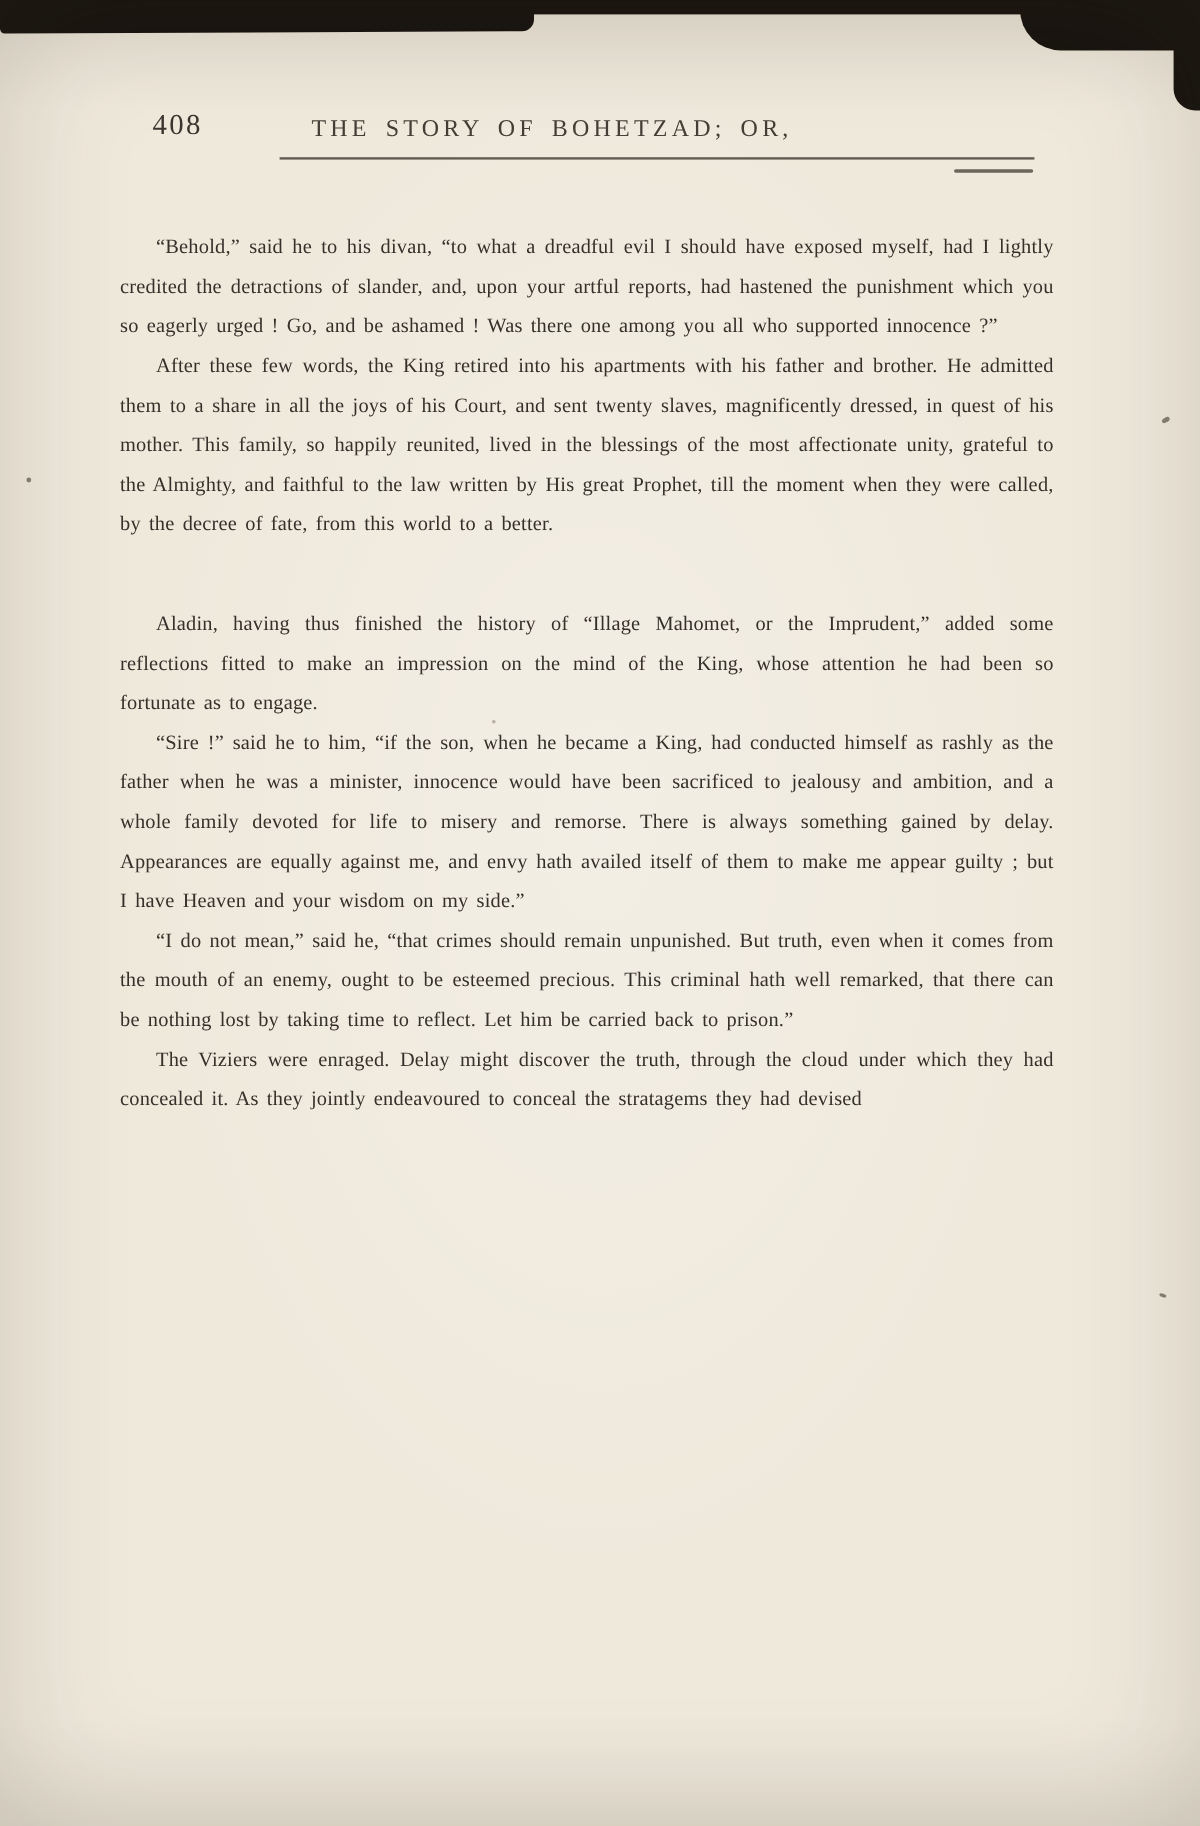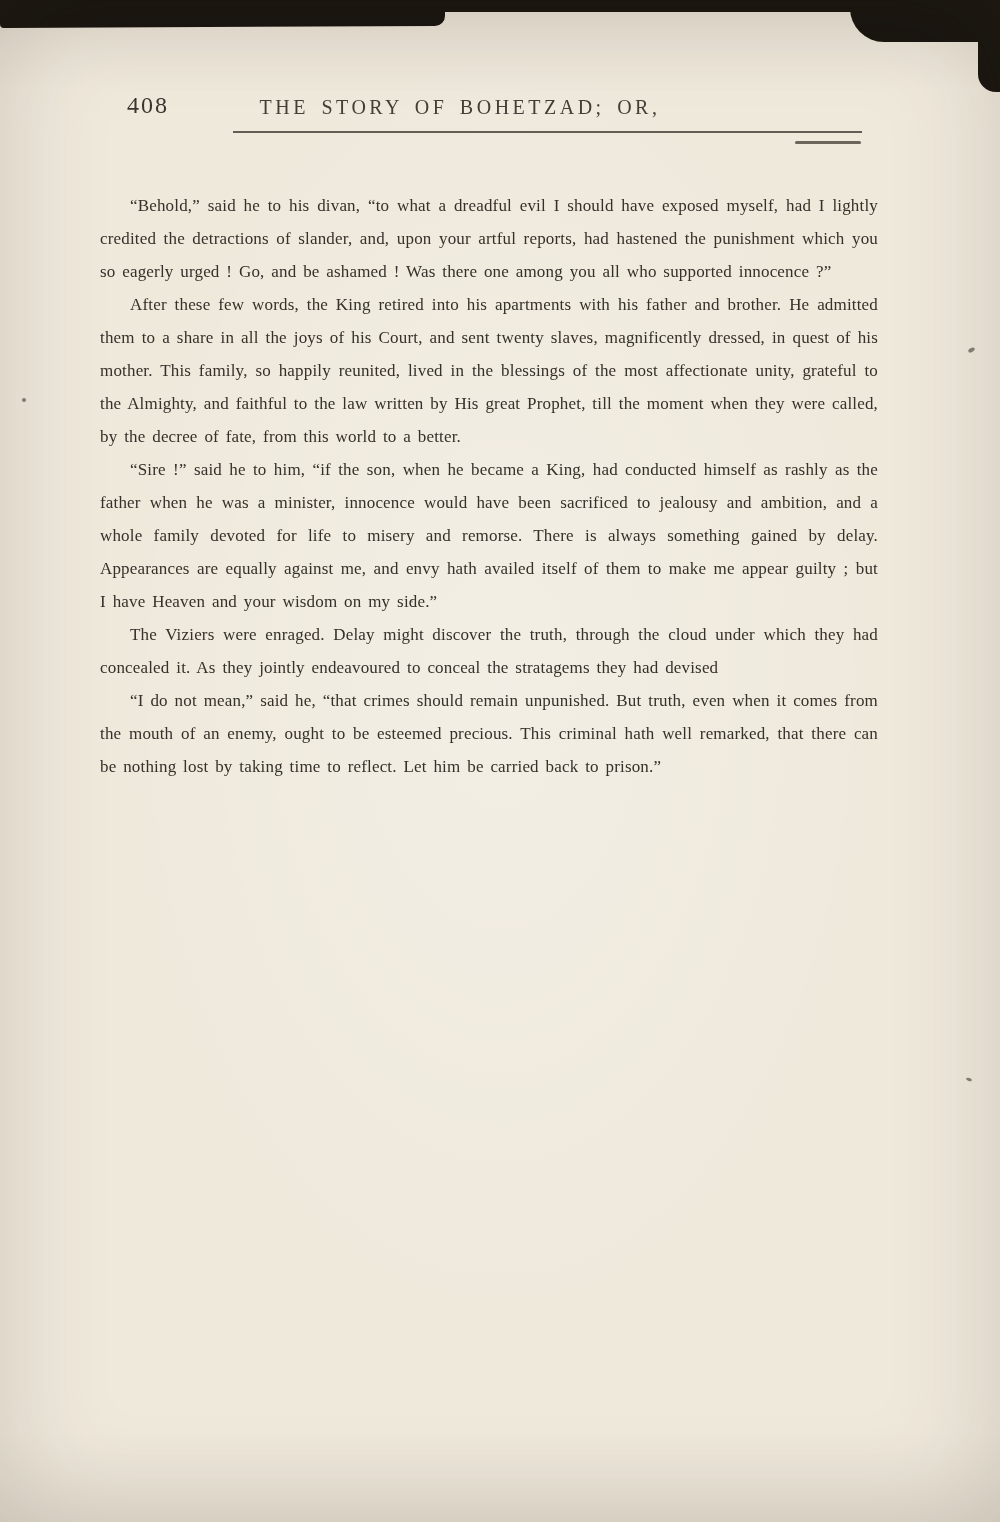--- a/index.html
+++ b/index.html
@@ -129,23 +129,24 @@
   <div class="edge-right-notch"></div>
 
   <span class="page-num">408</span>
   <span class="running-title">THE STORY OF BOHETZAD; OR,</span>
   <div class="rule"></div>
   <div class="rule-short"></div>
 
   <main class="body-text">
     <p>“Behold,” said he to his divan, “to what a dreadful evil I should have exposed myself, had I lightly credited the detractions of slander, and, upon your artful reports, had hastened the punishment which you so eagerly urged !  Go, and be ashamed !  Was there one among you all who supported innocence ?”</p>
     <p>After these few words, the King retired into his apartments with his father and brother.  He admitted them to a share in all the joys of his Court, and sent twenty slaves, magnificently dressed, in quest of his mother.  This family, so happily reunited, lived in the blessings of the most affectionate unity, grateful to the Almighty, and faithful to the law written by His great Prophet, till the moment when they were called, by the decree of fate, from this world to a better.</p>
+    <p class="section-gap">Aladin, having thus finished the history of “Illage Mahomet, or the Imprudent,” added some reflections fitted to make an impression on the mind of the King, whose attention he had been so fortunate as to engage.</p>
     <p>“Sire !” said he to him, “if the son, when he became a King, had conducted himself as rashly as the father when he was a minister, innocence would have been sacrificed to jealousy and ambition, and a whole family devoted for life to misery and remorse.  There is always something gained by delay.  Appearances are equally against me, and envy hath availed itself of them to make me appear guilty ; but I have Heaven and your wisdom on my side.”</p>
+    <p>“I do not mean,” said he, “that crimes should remain unpunished.  But truth, even when it comes from the mouth of an enemy, ought to be esteemed precious.  This criminal hath well remarked, that there can be nothing lost by taking time to reflect.  Let him be carried back to prison.”</p>
     <p>The Viziers were enraged.  Delay might discover the truth, through the cloud under which they had concealed it.  As they jointly endeavoured to conceal the stratagems they had devised</p>
-    <p>“I do not mean,” said he, “that crimes should remain unpunished.  But truth, even when it comes from the mouth of an enemy, ought to be esteemed precious.  This criminal hath well remarked, that there can be nothing lost by taking time to reflect.  Let him be carried back to prison.”</p>
   </main>
 
   <div class="speck s1"></div>
   <div class="speck s2"></div>
   <div class="speck s3"></div>
   <div class="speck s4"></div>
 
 </div>
 
 </body></html>

